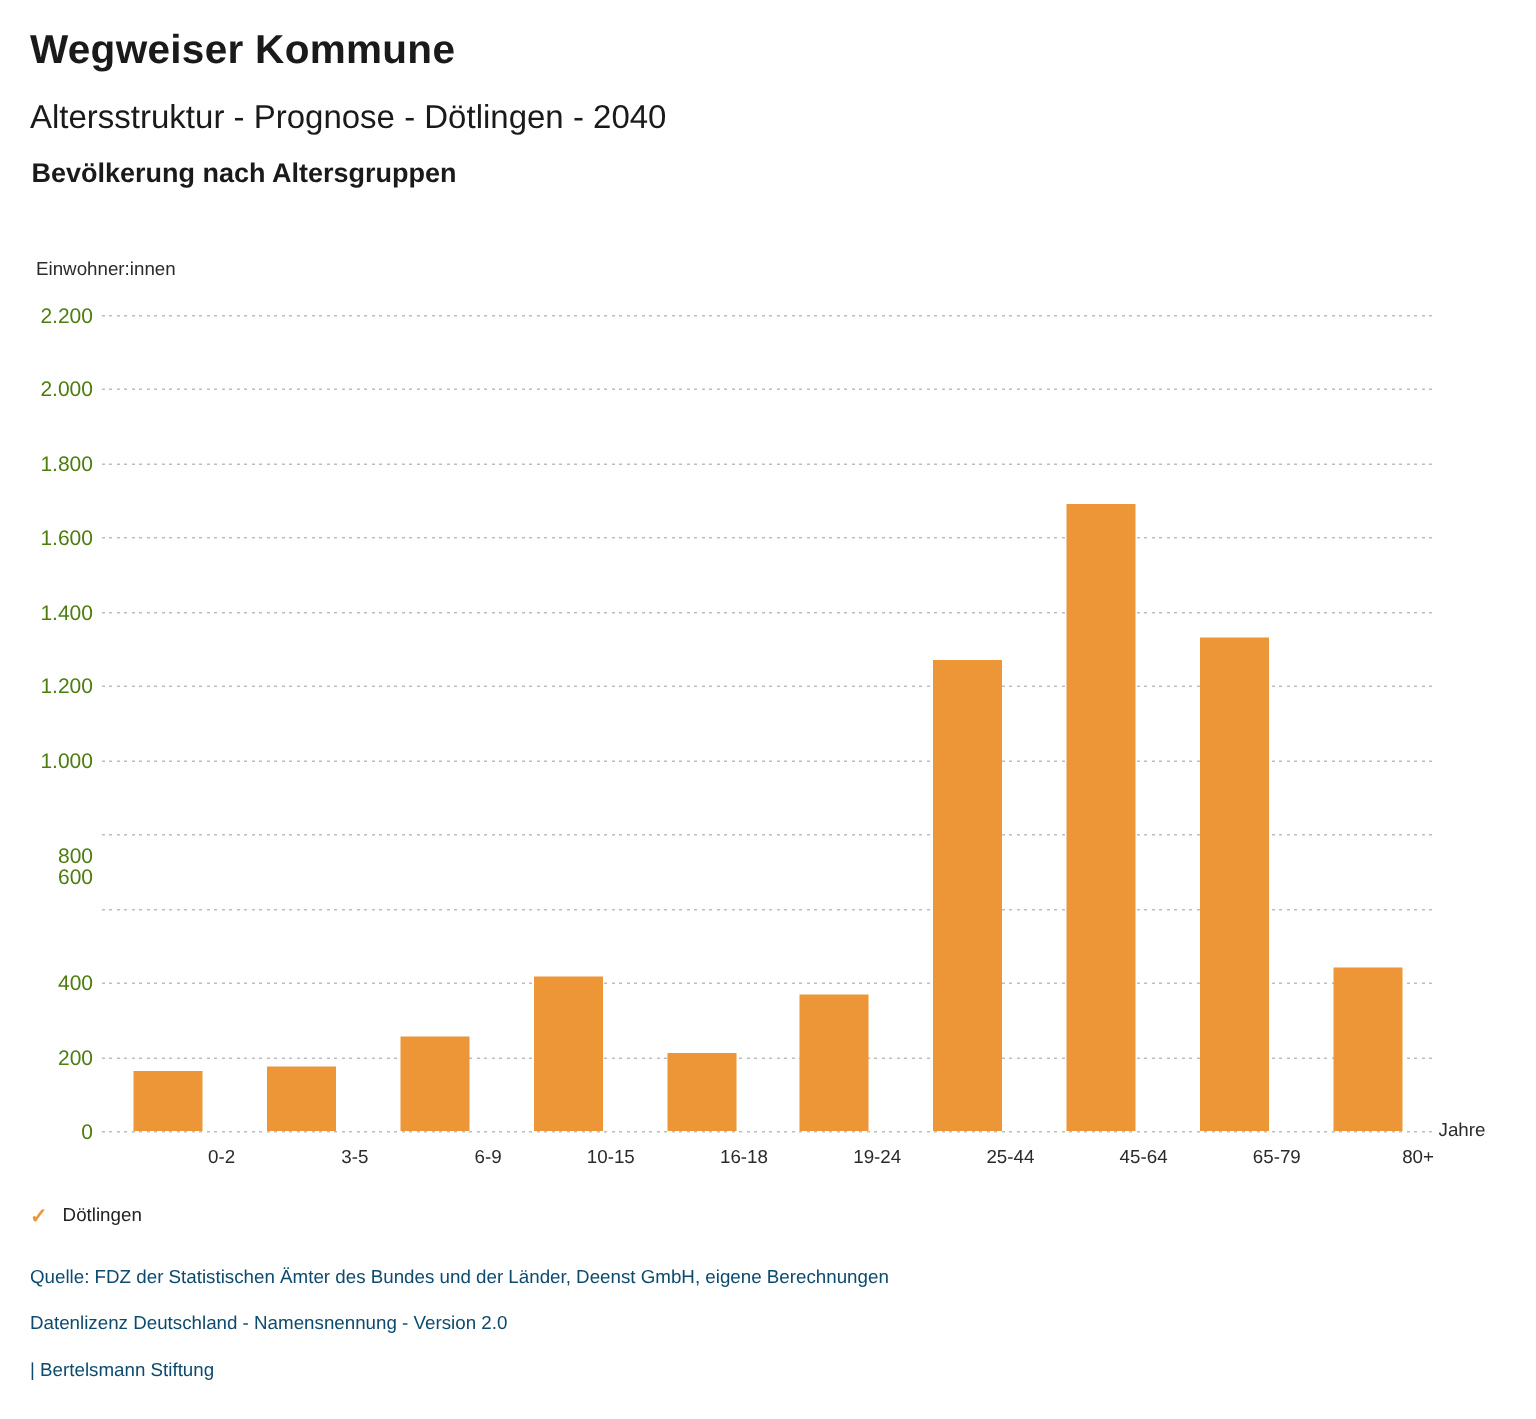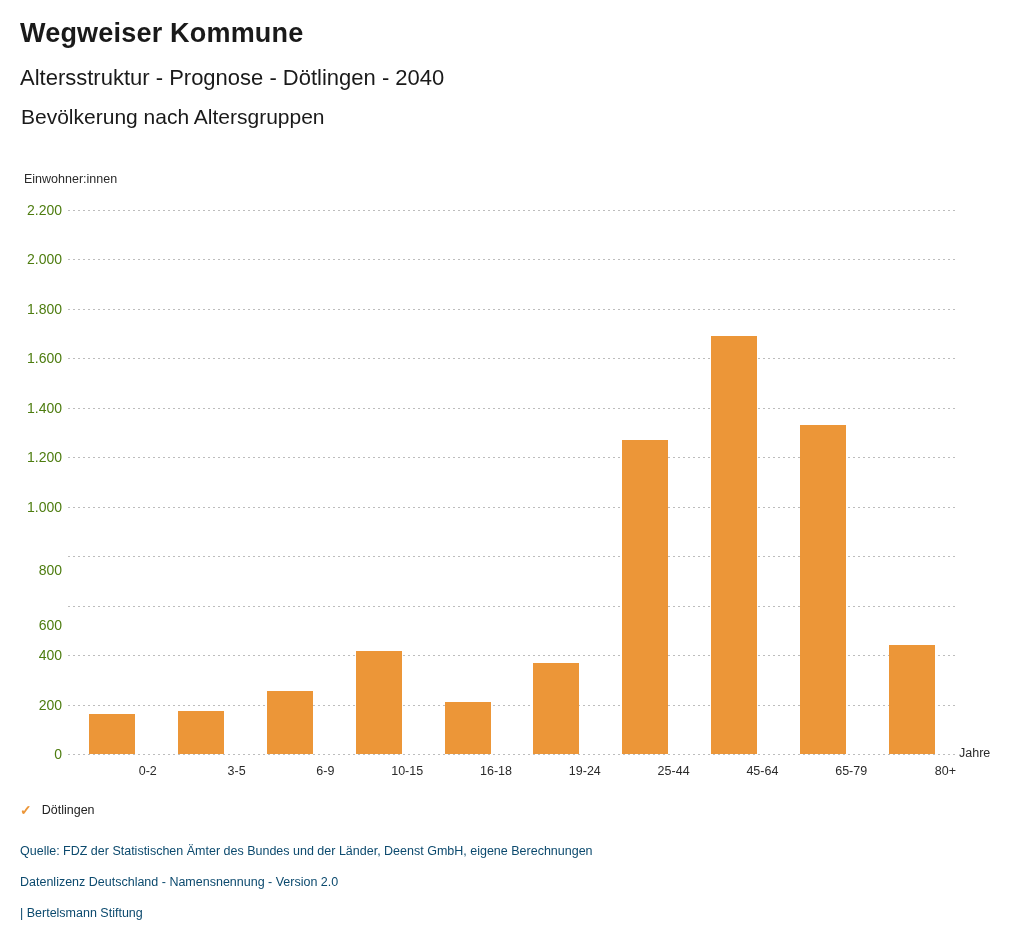--- a/index.html
+++ b/index.html
@@ -14,21 +14,21 @@
   .page-title {
     position: absolute; left: 20px; top: 18px;
     font-size: 27px; font-weight: 700; margin: 0; letter-spacing: 0.2px;
   }
   .chart-subtitle {
     position: absolute; left: 20px; top: 65px;
     font-size: 22px; font-weight: 400; margin: 0;
   }
   .chart-section-title {
     position: absolute; left: 21px; top: 105px;
-    font-size: 21px; font-weight: 400; margin: 0;
+    font-size: 18px; font-weight: 700; margin: 0;
   }
   .y-axis-title {
     position: absolute; left: 24px; top: 172px;
     font-size: 12.5px; color: #2b2b2b;
   }
   .x-axis-title {
     position: absolute; left: 959px; top: 746px;
     font-size: 12.5px; color: #2b2b2b;
   }
   .plot-area {
@@ -85,21 +85,21 @@
 
 <div class="y-axis" id="y-axis">
     <div class="ytick" style="top: -8px;">2.200</div>
     <div class="ytick" style="top: 41.4545px;">2.000</div>
     <div class="ytick" style="top: 90.9091px;">1.800</div>
     <div class="ytick" style="top: 140.364px;">1.600</div>
     <div class="ytick" style="top: 189.818px;">1.400</div>
     <div class="ytick" style="top: 239.273px;">1.200</div>
     <div class="ytick" style="top: 288.727px;">1.000</div>
     <div class="ytick" style="top: 352px;">800</div>
-    <div class="ytick" style="top: 407px;">600</div>
+    <div class="ytick" style="top: 366px;">600</div>
     <div class="ytick" style="top: 437.091px;">400</div>
     <div class="ytick" style="top: 486.545px;">200</div>
     <div class="ytick" style="top: 536px;">0</div>
   </div>
 
 <div class="plot-area" id="plot">
     <div class="gridline" style="top: 0px;"></div>
     <div class="gridline" style="top: 49.4545px;"></div>
     <div class="gridline" style="top: 98.9091px;"></div>
     <div class="gridline" style="top: 148.364px;"></div>

